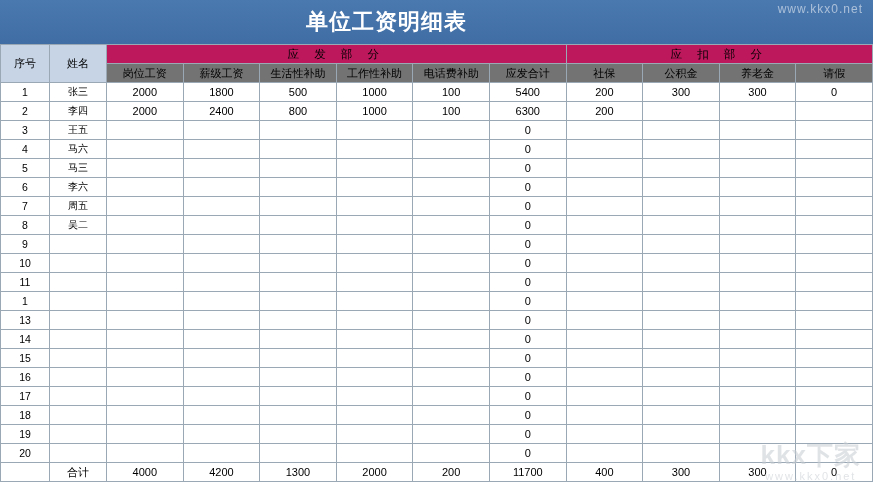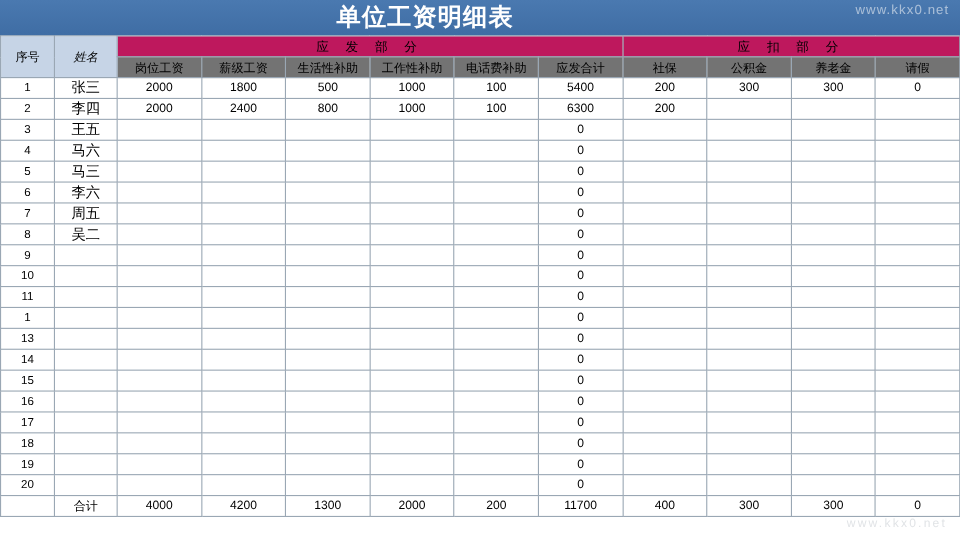--- a/index.html
+++ b/index.html
@@ -9,21 +9,21 @@
   }
   body {
     width: 873px;
     height: 488px;
     overflow: hidden;
     font-family: "Liberation Sans", sans-serif;
     color: #000;
     position: relative;
   }
   .title-bar {
-    height: 32px;
+    height: 44px;
     background: #4472a8;
     background: linear-gradient(to bottom, #4a79b0 0%, #3f6da4 100%);
     display: flex;
     align-items: center;
     justify-content: center;
     position: relative;
   }
   .title-bar .title-text {
     color: #ffffff;
     font-size: 22px;
@@ -63,21 +63,21 @@
     font-size: 11px;
     height: 20px;
   }
   .row-h {
     height: 18px;
   }
   .idx {
     font-size: 10.5px;
   }
   .name {
-    font-size: 13px;
+    font-size: 10px;
   }
   .num {
     font-size: 11px;
   }
   .total-row td {
     font-size: 11px;
   }
   .total-label {
     font-weight: normal;
   }
@@ -105,21 +105,21 @@
   .wm-top {
     position: absolute;
     right: 10px;
     top: 2px;
     font-size: 12px;
     color: #dfe6ef;
     opacity: 0.65;
     letter-spacing: 1px;
   }
   .col-idx { width: 48px; }
-  .col-name { width: 56px; font-style: italic; }
+  .col-name { width: 56px; }
   .col-money { width: 70px; }
 </style>
 </head>
 <body>
 
 <div class="title-bar">
   <div class="title-text">单位工资明细表</div>
   <div class="wm-top">www.kkx0.net</div>
 </div>
 
@@ -436,14 +436,15 @@
       <td class="num">11700</td>
       <td class="num">400</td>
       <td class="num">300</td>
       <td class="num">300</td>
       <td class="num">0</td>
     </tr>
   </tbody>
 </table>
 
 <div class="watermark">
+  <div class="wm-main">kkx下家</div>
   <div class="wm-sub">www.kkx0.net</div>
 </div>
 
 </body></html>

